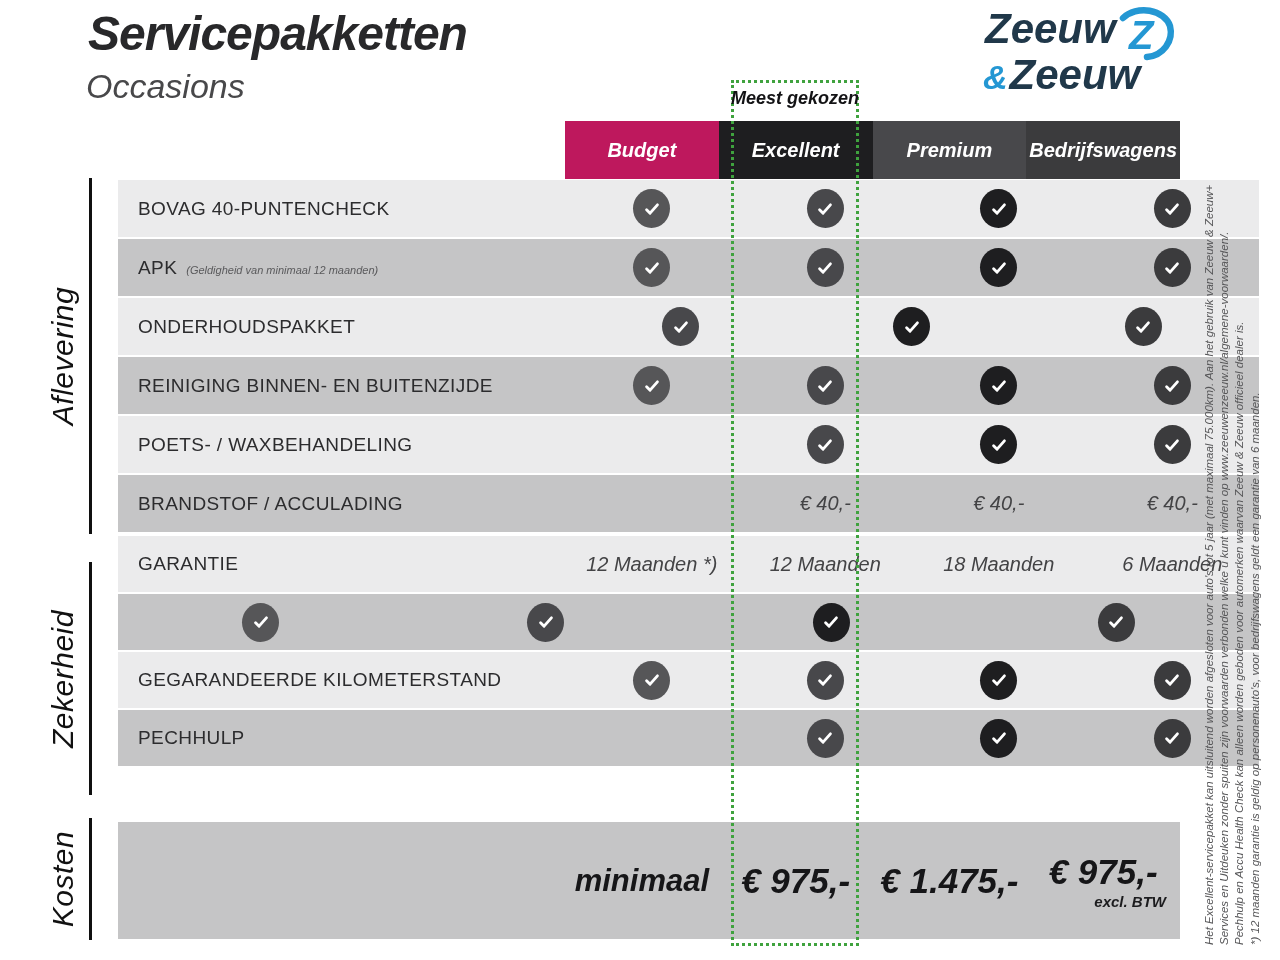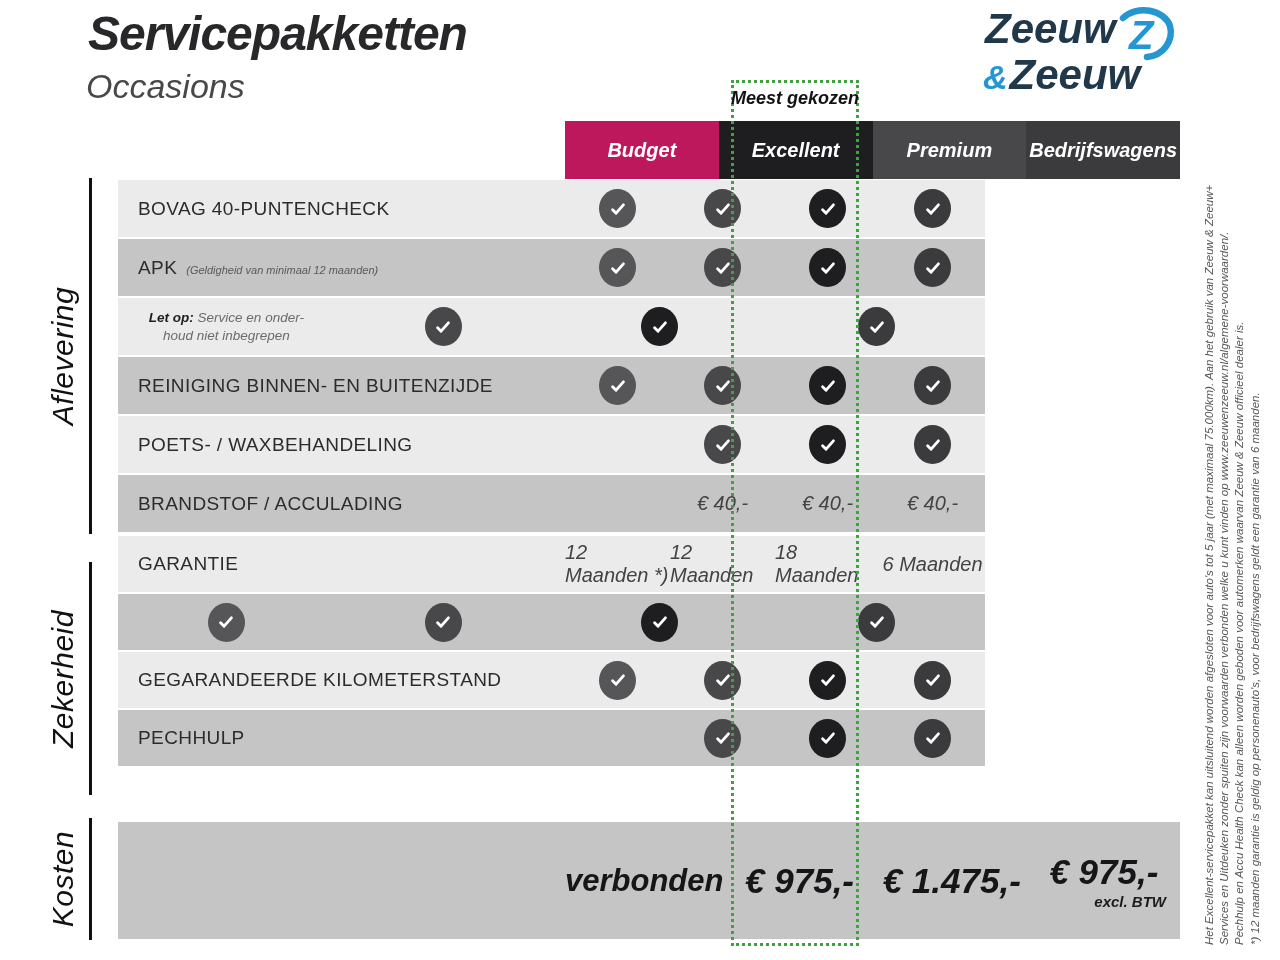--- a/index.html
+++ b/index.html
@@ -16,21 +16,21 @@
   .logo-line1 { font-size:42px; color:#20384a; position:relative; }
   .logo-mark { position:absolute; left:128px; top:-4px; }
   .logo-line2 { font-size:42px; color:#20384a; margin-top:4px; margin-left:-2px; }
   .logo-line2 .amp { color:#2497d3; font-size:34px; margin-right:2px; }
 
   
   .col-headers { position:absolute; left:565px; top:121px; width:615px; height:58px; display:flex; }
   .hcell { flex:1; display:flex; align-items:center; justify-content:center; color:#fff; font-style:italic; font-weight:bold; font-size:20px; }
 
   
-  .rows { position:absolute; left:118px; width:867px; }
+  .rows { position:absolute; left:118px; width:1141px; }
   .rows-0 { top:180px; }
   .rows-1 { top:536px; }
   .row { display:flex; margin-bottom:2px; }
   .rows-0 .row { height:57px; }
   .rows-1 .row { height:56px; }
   .row.light { background:#ebebec; }
   .row.dark  { background:#c5c5c6; }
   .rlabel { width:447px; padding-left:20px; display:flex; flex-direction:column; justify-content:center; }
   .rlabel-line { display:flex; align-items:baseline; }
   .rlabel-main { font-size:19px; color:#2c2c2e; letter-spacing:0.4px; }
@@ -166,22 +166,24 @@
         </div>
         <div class="cell">
           <span class="check" style="background: rgb(59, 59, 61);">
             <svg width="20" height="20" viewBox="0 0 24 24">
               <path d="M5.5 12.8l4.2 4.2 8.8-10" stroke="#fff" stroke-width="3.4" fill="none" stroke-linecap="round" stroke-linejoin="round"></path>
             </svg>
           </span>
         </div>
       </div>
       <div class="row light">
-        <div class="cell">
-          <div class="note"><b>Let op: </b>Service en onder-<br>houd niet inbegrepen</div>
+        <div class="rlabel">
+          <div class="rlabel-line">
+            <span class="rlabel-main">ONDERHOUDSPAKKET</span>
+          </div>
         </div>
         <div class="cell">
           <span class="check" style="background: rgb(72, 72, 75);">
             <svg width="20" height="20" viewBox="0 0 24 24">
               <path d="M5.5 12.8l4.2 4.2 8.8-10" stroke="#fff" stroke-width="3.4" fill="none" stroke-linecap="round" stroke-linejoin="round"></path>
             </svg>
           </span>
         </div>
         <div class="cell">
           <span class="check" style="background: rgb(30, 30, 32);">
@@ -393,21 +395,21 @@
             </svg>
           </span>
         </div>
       </div>
     </div>
 
   <div class="kosten-block">
     <div class="kosten-spacer"></div>
     <div style="flex:1; display:flex;" id="kosten-values">
         <div class="kcell">
-          <span class="kword">verbonden</span>
+          <span class="kword">minimaal</span>
         </div>
         <div class="kcell">
           <span class="kprice">€ 975,-</span>
         </div>
         <div class="kcell">
           <span class="kprice">€ 1.475,-</span>
         </div>
         <div class="kcell">
           <span class="kprice">€ 975,-</span>
           <span class="kbtw">excl. BTW</span>

